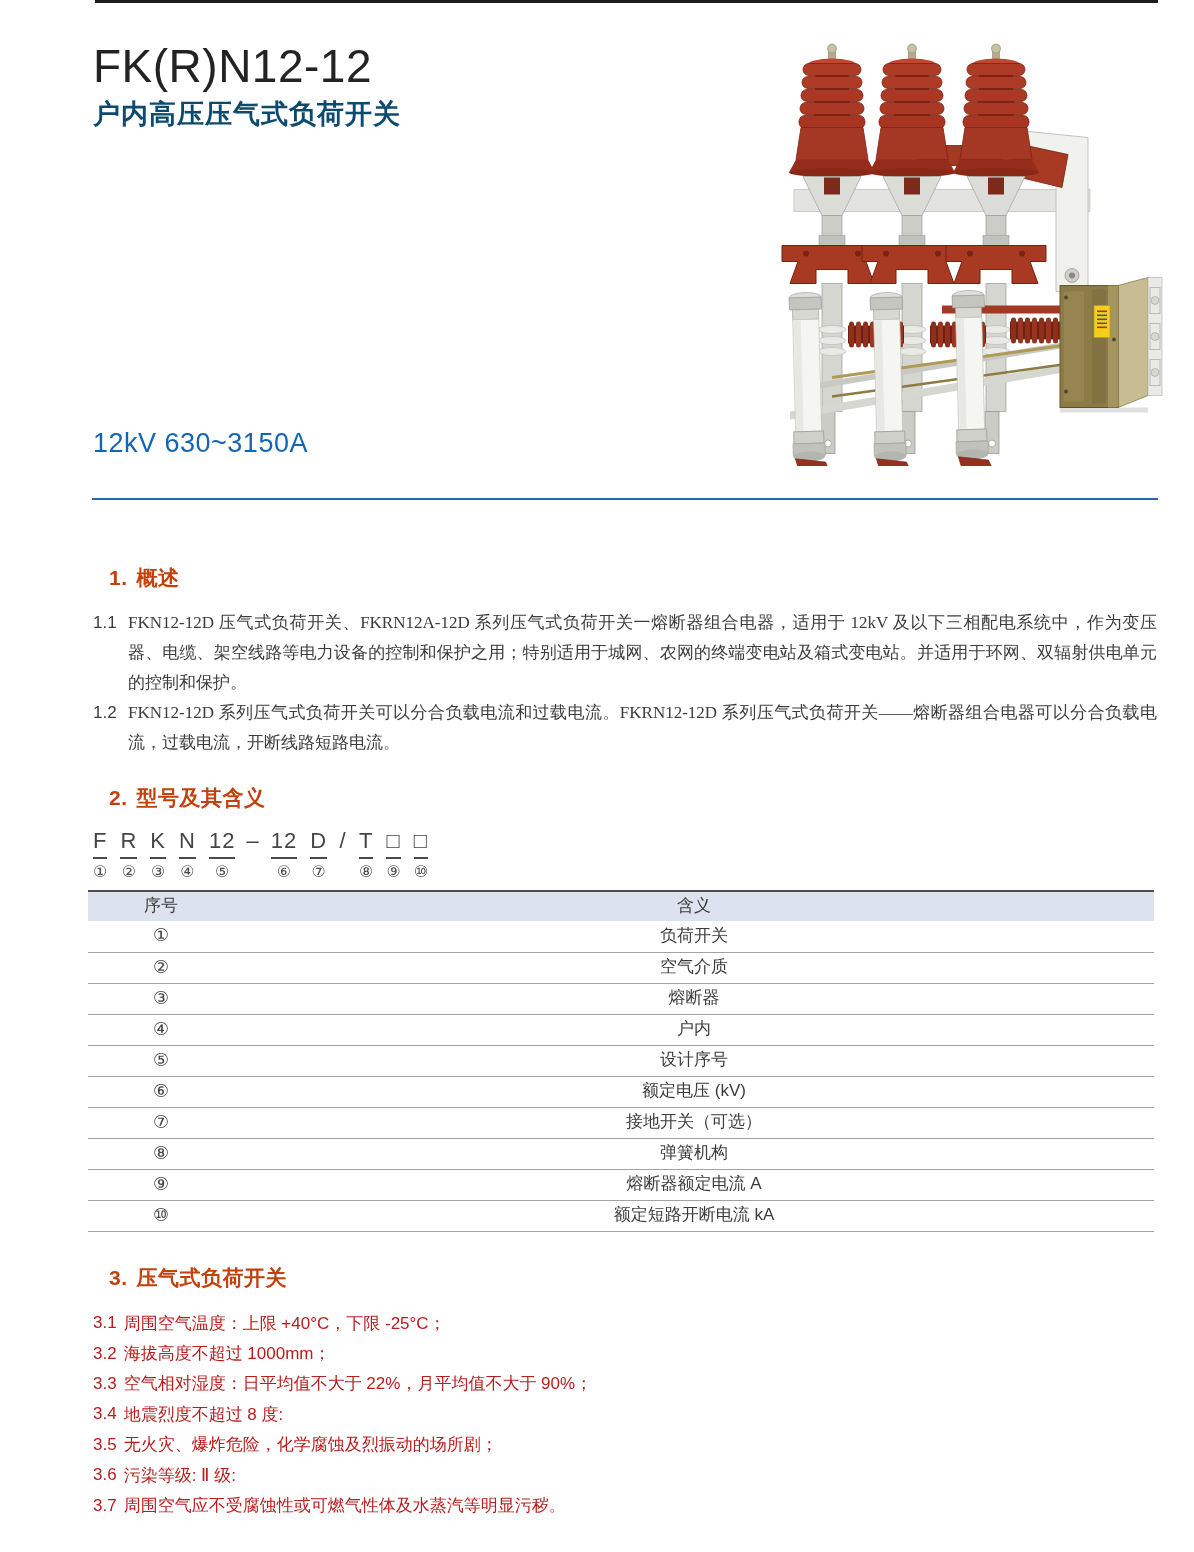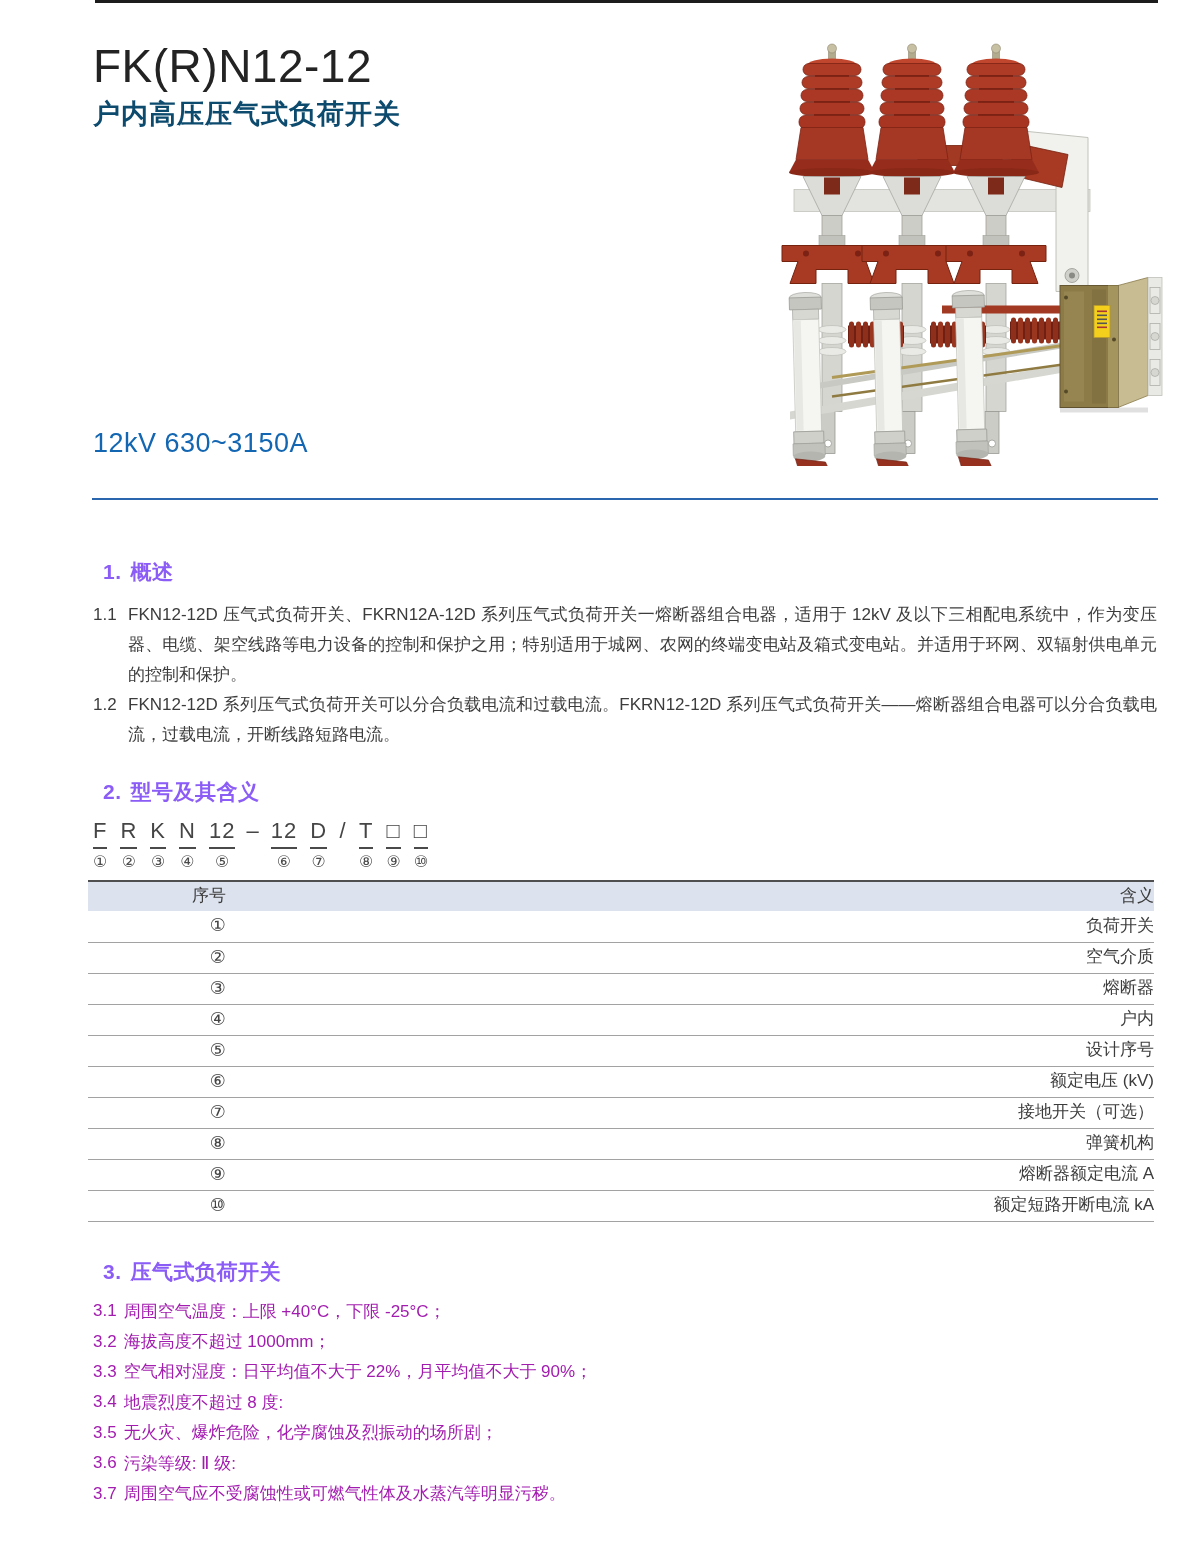--- a/index.html
+++ b/index.html
@@ -15,44 +15,44 @@
   .subtitle{margin:4px 0 0 0;font-size:27px;font-weight:700;color:#0c4a6e;letter-spacing:1px;}
   .rating{position:absolute;left:93px;top:428px;font-size:27px;font-weight:400;color:#1366b2;letter-spacing:.5px;}
   .blue-rule{position:absolute;left:92px;top:498px;width:1066px;height:2px;background:#2a66ad;}
   
   .product{position:absolute;left:772px;top:38px;width:392px;height:428px;margin:0;}
   
   .sec{position:absolute;left:93px;width:1064px;}
   #sec1{top:548px;}
   #sec2{top:768px;}
   #sec3{top:1248px;}
-  .sec-h{margin:10px;font-size:21px;font-weight:700;color:#8b5cf6;letter-spacing:.5px;}
+  .sec-h{margin:16px;font-size:21px;font-weight:700;color:#c2410c;letter-spacing:.5px;}
   .sec-h .h-num{margin-right:9px;font-weight:700;}
   
   .paras{margin-top:14px;font-size:17px;line-height:30px;color:#3c3c3c;}
   .para{display:flex;}
   .pnum{flex:0 0 35px;}
-  .ptext{flex:1;text-align:justify;}
+  .ptext{flex:1;text-align:justify;font-family:Liberation Serif, serif;}
   
   .desig{margin-top:12px;display:flex;align-items:flex-start;gap:13px;}
   .ditem{display:inline-flex;flex-direction:column;align-items:center;min-width:14px;}
   .dchar{font-size:22px;color:#454545;line-height:26px;letter-spacing:1px;}
   .drule{align-self:stretch;height:0;border-top:2px solid#4a4a4a;margin-top:3px;}
   .dnum{font-size:16px;color:#4a4a4a;margin-top:4px;line-height:18px;}
   .ditem.sep{min-width:10px;margin:0 -2px;}
   .ditem.sep .drule,.ditem.sep .dnum{visibility:hidden;}
   
   .meaning{margin:9px 0 0 -5px;width:1066px;border-collapse:collapse;border-top:2px solid #4f4f4f;table-layout:fixed;}
-  .meaning th,.meaning td{text-align:right;font-weight:400;font-size:17px;color:#3c3c3c;padding:0 0 2px 8px;}
+  .meaning th,.meaning td{text-align:center;font-weight:400;font-size:17px;color:#3c3c3c;padding:0 0 2px 8px;}
   .meaning thead tr{background:#dce3ee;height:30px;}
   .meaning tbody tr{height:31px;border-bottom:1px solid #a2a2a2;}
   .meaning th:first-child,.meaning td:first-child{width:130px;}
   .meaning td:first-child{font-size:18px;color:#444;}
   
-  .envs{margin-top:1px;font-size:17px;color:#a21caf;}
+  .envs{margin-top:1px;font-size:17px;color:#b91c1c;}
   .env{height:30.4px;display:flex;align-items:center;}
   .env .pnum2{margin-right:7px;}
 </style>
 </head>
 <body>
 
 <div class="page">
 
   <div class="top-rule"></div>
 

